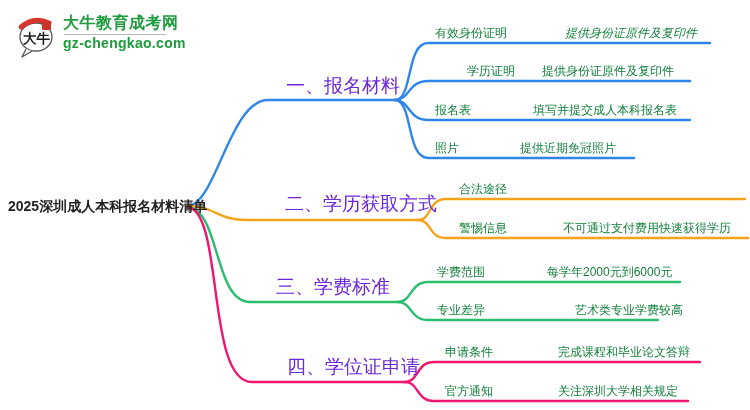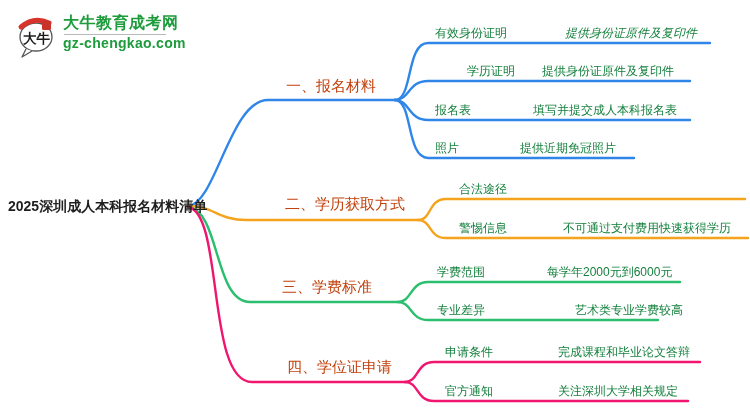--- a/index.html
+++ b/index.html
@@ -2,21 +2,21 @@
 <html><head>
 <meta charset="utf-8">
 <style>
   html,body{margin:0;padding:0;background:#fff;}
   #canvas{
     position:relative;width:750px;height:410px;background:#ffffff;
     font-family:"Liberation Sans","DejaVu Sans",sans-serif;overflow:hidden;
   }
   #lines{position:absolute;left:0;top:0;width:750px;height:410px;}
   .txt{position:absolute;white-space:nowrap;color:#15803d;font-size:12px;line-height:16px;}
-  .branch-label{font-size:15px;font-weight:500;color:#c2410c;}
+  .branch-label{font-size:19px;font-weight:500;color:#6d28d9;}
   .main-title{position:absolute;left:8px;top:198px;font-size:14px;font-weight:700;color:#1f1f1f;white-space:nowrap;line-height:17px;}
   
   #logo{position:absolute;left:14px;top:13px;display:flex;align-items:flex-start;}
   #logo-text{margin-left:5px;}
   .site-name{font-size:16px;font-weight:700;color:#1d9c3c;line-height:20px;letter-spacing:.5px;}
   .site-divider{height:1px;background:#b9b9b9;width:102px;margin:1px 0 1px 1px;}
   .site-url{font-size:14px;font-weight:700;color:#1d9c3c;line-height:14px;letter-spacing:.3px;}
 </style>
 </head>
 <body>
@@ -73,21 +73,21 @@
   <div class="txt" style="left:435px;top:102px;">报名表</div>
   <div class="txt" style="left:533px;top:102px;">填写并提交成人本科报名表</div>
   <div class="txt" style="left:435px;top:140px;">照片</div>
   <div class="txt branch-label" style="left:285px;top:196px;">二、学历获取方式</div>
 
   <div class="txt" style="left:520px;top:140px;">提供近期免冠照片</div>
   <div class="txt" style="left:459px;top:181px;">合法途径</div>
   <div class="txt" style="left:459px;top:220px;">警惕信息</div>
   <div class="txt" style="left:563px;top:220px;">不可通过支付费用快速获得学历</div>
 
-  <div class="txt branch-label" style="left:282px;top:279px;">三、学费标准</div>
+  <div class="txt branch-label" style="left:276px;top:279px;">三、学费标准</div>
   <div class="txt" style="left:437px;top:264px;">学费范围</div>
   <div class="txt" style="left:547px;top:264px;">每学年2000元到6000元</div>
   <div class="txt" style="left:437px;top:302px;">专业差异</div>
   <div class="txt" style="left:547px;top:302px;margin-left:28px;">艺术类专业学费较高</div>
 
   <div class="txt branch-label" style="left:287px;top:359px;">四、学位证申请</div>
   <div class="txt" style="left:445px;top:344px;">申请条件</div>
   <div class="txt" style="left:558px;top:344px;">完成课程和毕业论文答辩</div>
   <div class="txt" style="left:445px;top:383px;">官方通知</div>
   <div class="txt" style="left:558px;top:383px;">关注深圳大学相关规定</div>

